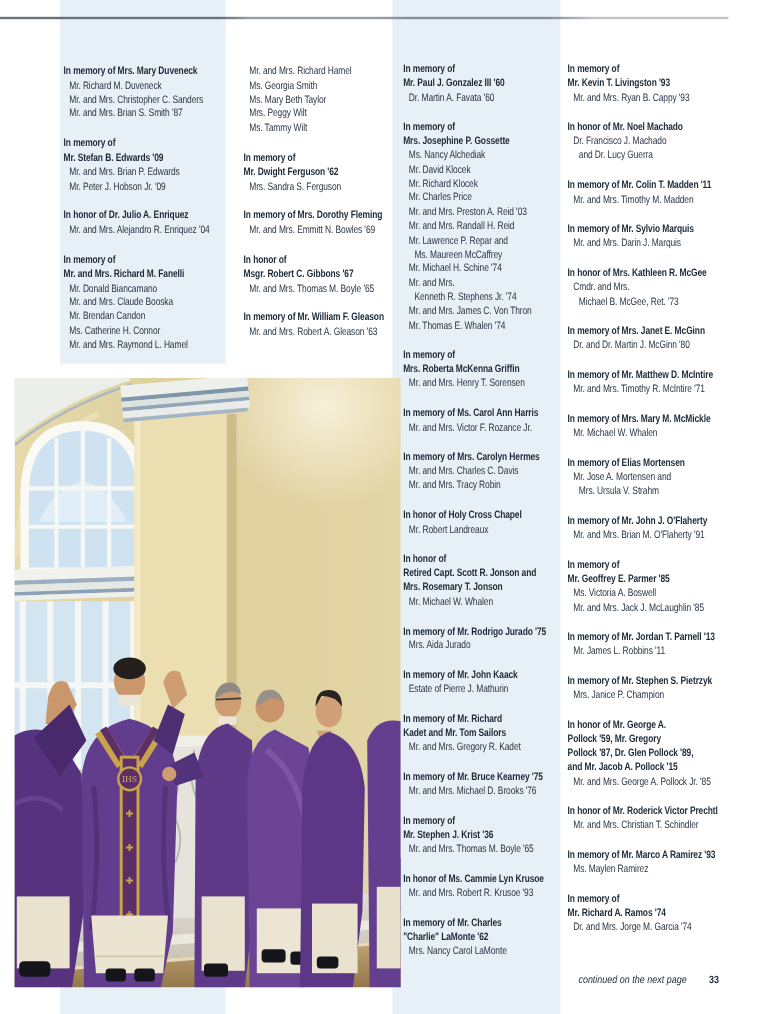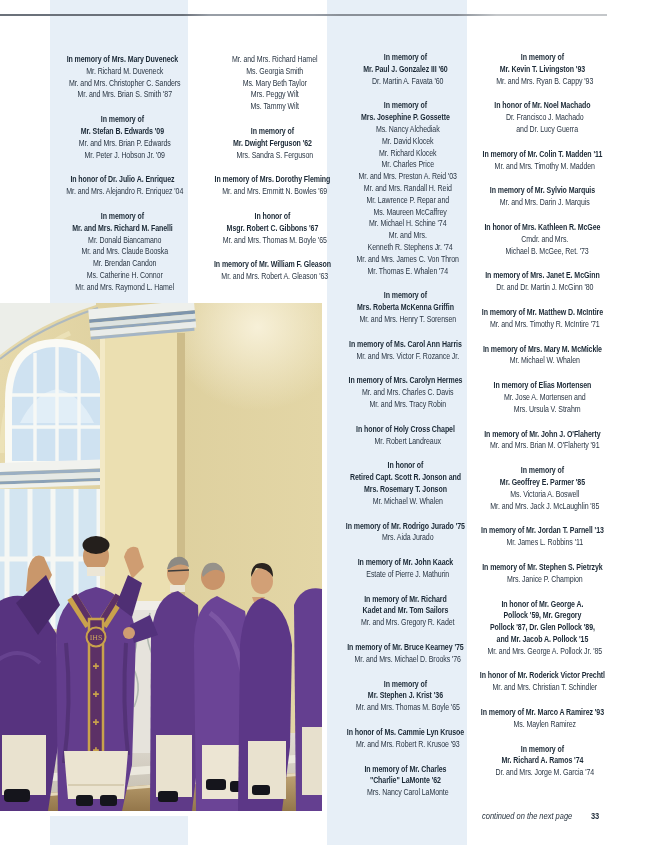--- a/index.html
+++ b/index.html
@@ -1,19 +1,18 @@
 <!DOCTYPE html>
 <html><head>
 <meta charset="utf-8">
 <style>
   html,body{margin:0;padding:0;background:#ffffff;}
   .page{
     position:relative;width:607px;height:845px;background:#ffffff;overflow:hidden;
     font-family:"Liberation Sans",sans-serif;
-    text-align:center;
   }
   .band{position:absolute;background:#e7eff7;}
   #band-col1{left:50px;top:0;width:138px;height:303px;}
   #band-col1-bottom{left:50px;top:816px;width:138px;height:29px;}
   #band-col3{left:327px;top:0;width:140px;height:845px;}
   .top-rule{
     position:absolute;left:0;top:14px;width:653px;height:2px;
     background:linear-gradient(to right,#6b717a 0%,#6b717a 28%,#989ea6 32%,#989ea6 48%,#8a9098 52%,#8a9098 70%,#c4c7ca 76%,#c4c7ca 100%);
   }
   .list-col{
@@ -21,21 +20,21 @@
     transform:scaleX(0.78);transform-origin:0 0;letter-spacing:-0.1px;
   }
   #col-1{left:53px;top:54px;}
   #col-2{left:203px;top:54px;}
   #col-3{left:336px;top:52px;}
   #col-4{left:473px;top:52px;}
   .group{margin-bottom:13px;}
   .hline{font-weight:bold;color:#1b2936;white-space:nowrap;}
   .dline{font-weight:normal;color:#2a3644;padding-left:6px;white-space:nowrap;}
   .dline.cont{padding-left:12px;}
-  .photo{position:absolute;left:0;top:303px;width:322px;height:508px;margin:0;overflow:hidden;}
+  .photo{position:absolute;left:0;top:303px;width:322px;height:508px;margin:12px;overflow:hidden;}
   .photo svg{display:block;width:322px;height:508px;}
   .footer{
     position:absolute;left:482px;top:811px;display:flex;align-items:baseline;
     transform:scaleX(0.85);transform-origin:0 0;white-space:nowrap;
   }
   .continued{font-style:italic;font-size:8.8px;color:#1d2a37;}
   .pagenum{font-weight:bold;font-size:8.8px;color:#1d2a37;margin-left:22px;}
 </style>
 </head>
 <body>

